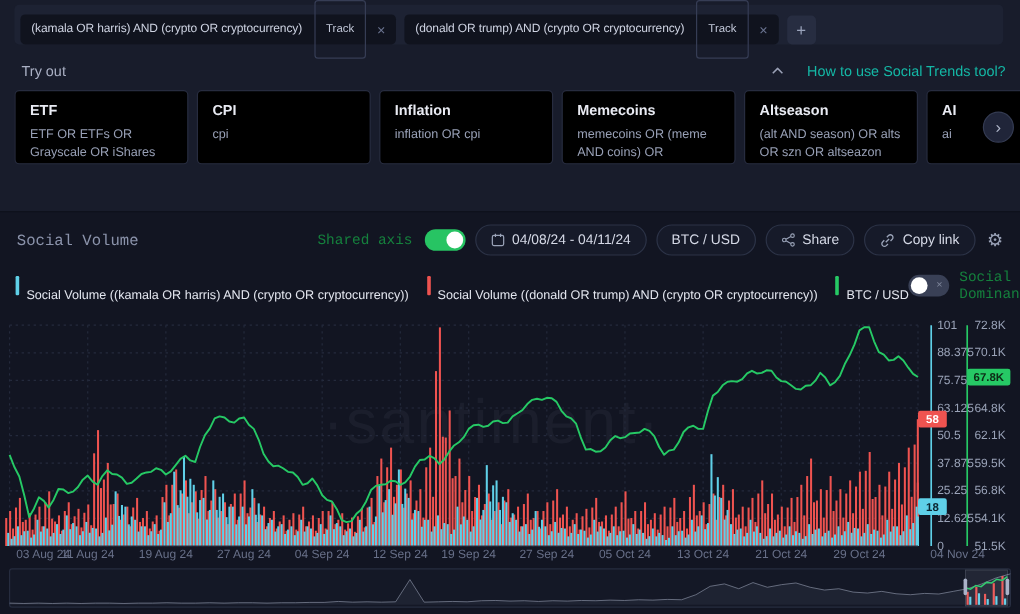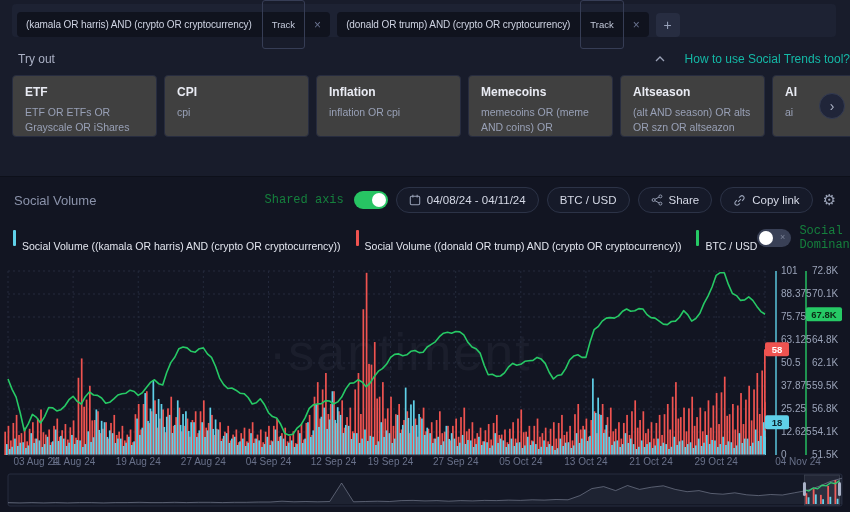--- a/index.html
+++ b/index.html
@@ -14,33 +14,33 @@
 
   
   .topbar { position:absolute; left:12px; top:4px; width:824px; height:33px; background:#1d2233; border-radius:4px; display:flex; align-items:flex-end; padding:0 5px; gap:7px; }
   .chip { background:#10131e; border-radius:4px; height:25px; display:flex; align-items:center; padding:0 9px; white-space:nowrap; }
   .chip-text { font-size:10px; color:#ced3e2; letter-spacing:-0.1px; }
   .track-btn { margin-left:10px; font-size:9.5px; color:#c3c9da; background:transparent; border:1px solid #363d55; border-radius:3px; padding:18px 9px; cursor:pointer; font-family:inherit; }
   .chip-close { margin-left:9px; color:#6a7390; font-size:12px; cursor:pointer; line-height:1; }
   .add-btn { width:24px; height:24px; background:#272d41; border:none; border-radius:4px; color:#9aa3bb; font-size:14px; cursor:pointer; line-height:1; }
 
   
-  .tryout-head { position:absolute; top:52px; left:18px; right:0; display:flex; justify-content:space-between; align-items:flex-end; }
+  .tryout-head { position:absolute; top:52px; left:18px; right:12px; display:flex; justify-content:space-between; align-items:flex-end; }
   .tryout-title { font-size:12px; color:#aab0c4; }
   .help-link { font-size:12px; color:#14b8a6; display:flex; align-items:center; gap:20px; cursor:pointer; }
   .help-link svg { stroke:#9aa1b6; }
   .cards { position:absolute; top:75px; left:12px; width:838px; height:62px; display:flex; gap:7px; overflow:hidden; }
-  .card { flex:0 0 145px; background:#404040; border:1px solid #272c3f; border-radius:4px; padding:9px 12px; cursor:pointer; }
+  .card { flex:0 0 145px; background:#000000; border:1px solid #272c3f; border-radius:4px; padding:9px 12px; cursor:pointer; }
   .card-title { font-size:12px; font-weight:bold; color:#e9ebf3; margin-bottom:6px; }
   .card-query { font-size:10.5px; line-height:1.45; color:#98a0b6; height:30px; overflow:hidden; }
   .scroll-btn { position:absolute; top:93px; right:5px; width:26px; height:26px; border-radius:50%; background:#202539; border:1px solid #343b52; color:#aeb5c8; font-size:14px; cursor:pointer; display:flex; align-items:center; justify-content:center; line-height:1; }
 
   
   .toolbar { position:absolute; top:185px; left:0; width:850px; height:30px; padding:0 14px; display:flex; justify-content:space-between; align-items:center; }
-  .panel-title { font-size:13px; color:#8b93ab; }
+  .panel-title { font-size:13px; color:#8b93ab;font-family:Liberation Mono, monospace; }
   .toolbar-right { display:flex; align-items:center; gap:8px; }
   .tg-label { font-size:12px; color:#15803d; margin-right:2px;font-family:Liberation Mono, monospace; }
   .toggle { position:relative; width:34px; height:18px; border-radius:9px; background:#394056; cursor:pointer; flex:0 0 auto; }
   .toggle .knob { position:absolute; top:2px; left:2px; width:14px; height:14px; border-radius:50%; background:#fff; transition:left .1s; }
   .toggle.on { background:#27c463; }
   .toggle.on .knob { left:18px; }
   .toggle .off-x { position:absolute; right:6px; top:3px; font-size:9px; color:#7b8298; }
   .tb-btn { height:26px; display:flex; align-items:center; gap:6px; background:#161a29; border:1px solid #2c3347; border-radius:13px; padding:0 12px; font-size:11.5px; color:#d5d9e6; cursor:pointer; font-family:inherit; white-space:nowrap; }
   .tb-btn svg { stroke:#9aa3b8; fill:none; }
   .gear { font-size:15px; color:#99a1b6; cursor:pointer; margin-left:2px; }

